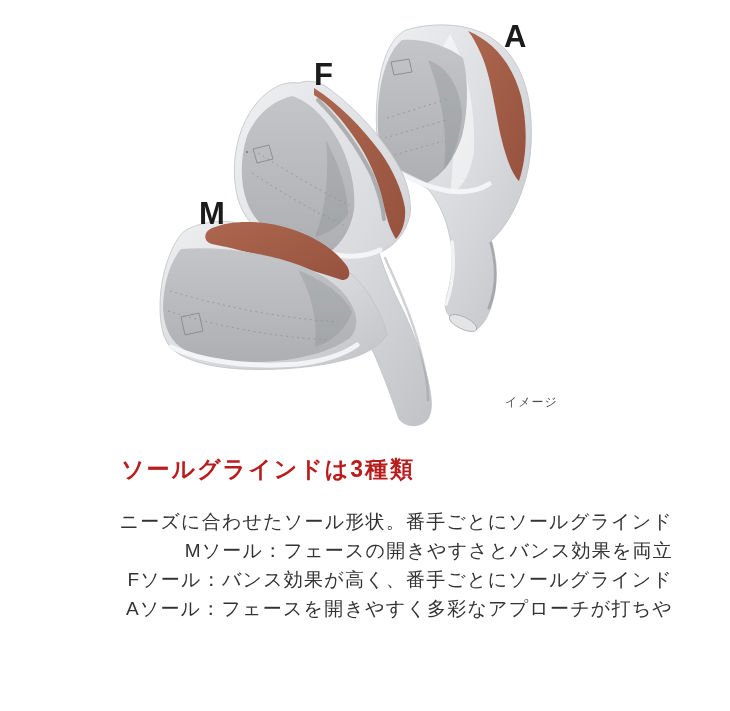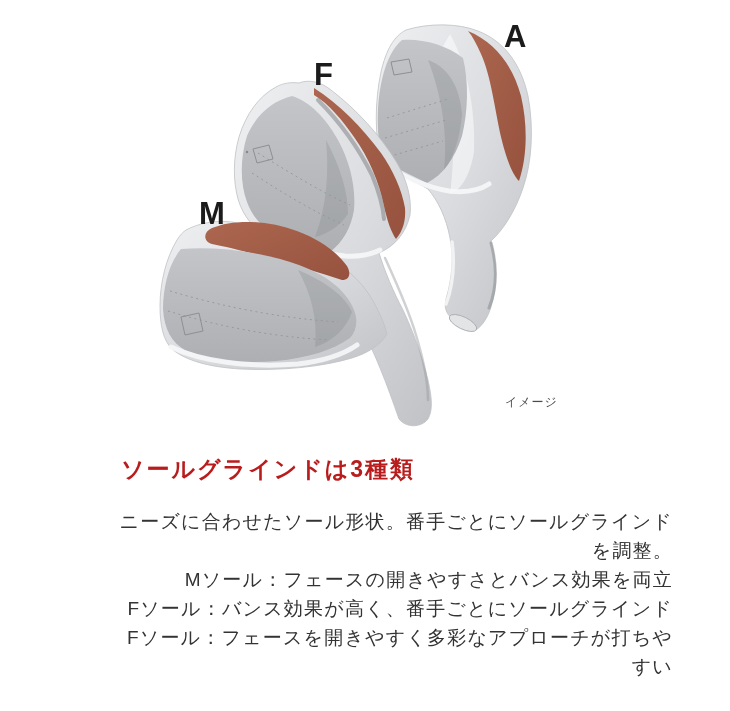--- a/index.html
+++ b/index.html
@@ -124,21 +124,19 @@
       <text class="club-label" x="314" y="85">F</text>
       <text class="club-label" x="199" y="224">M</text>
       <text class="figure-caption" x="505" y="406">イメージ</text>
     </svg>
   </div>
 
   <div class="text-section">
     <h2 class="section-heading">ソールグラインドは3種類</h2>
     <div class="description">
       <div class="line">ニーズに合わせたソール形状。番手ごとにソールグラインド</div>
-      <div class="line">を調整。</div>
       <div class="line">Mソール：フェースの開きやすさとバンス効果を両立</div>
       <div class="line">Fソール：バンス効果が高く、番手ごとにソールグラインド</div>
-      <div class="line">Fソール：フェースを開きやすく多彩なアプローチが打ちや</div>
-      <div class="line">すい</div>
+      <div class="line">Aソール：フェースを開きやすく多彩なアプローチが打ちや</div>
     </div>
   </div>
 
 </div>
 
 </body></html>

